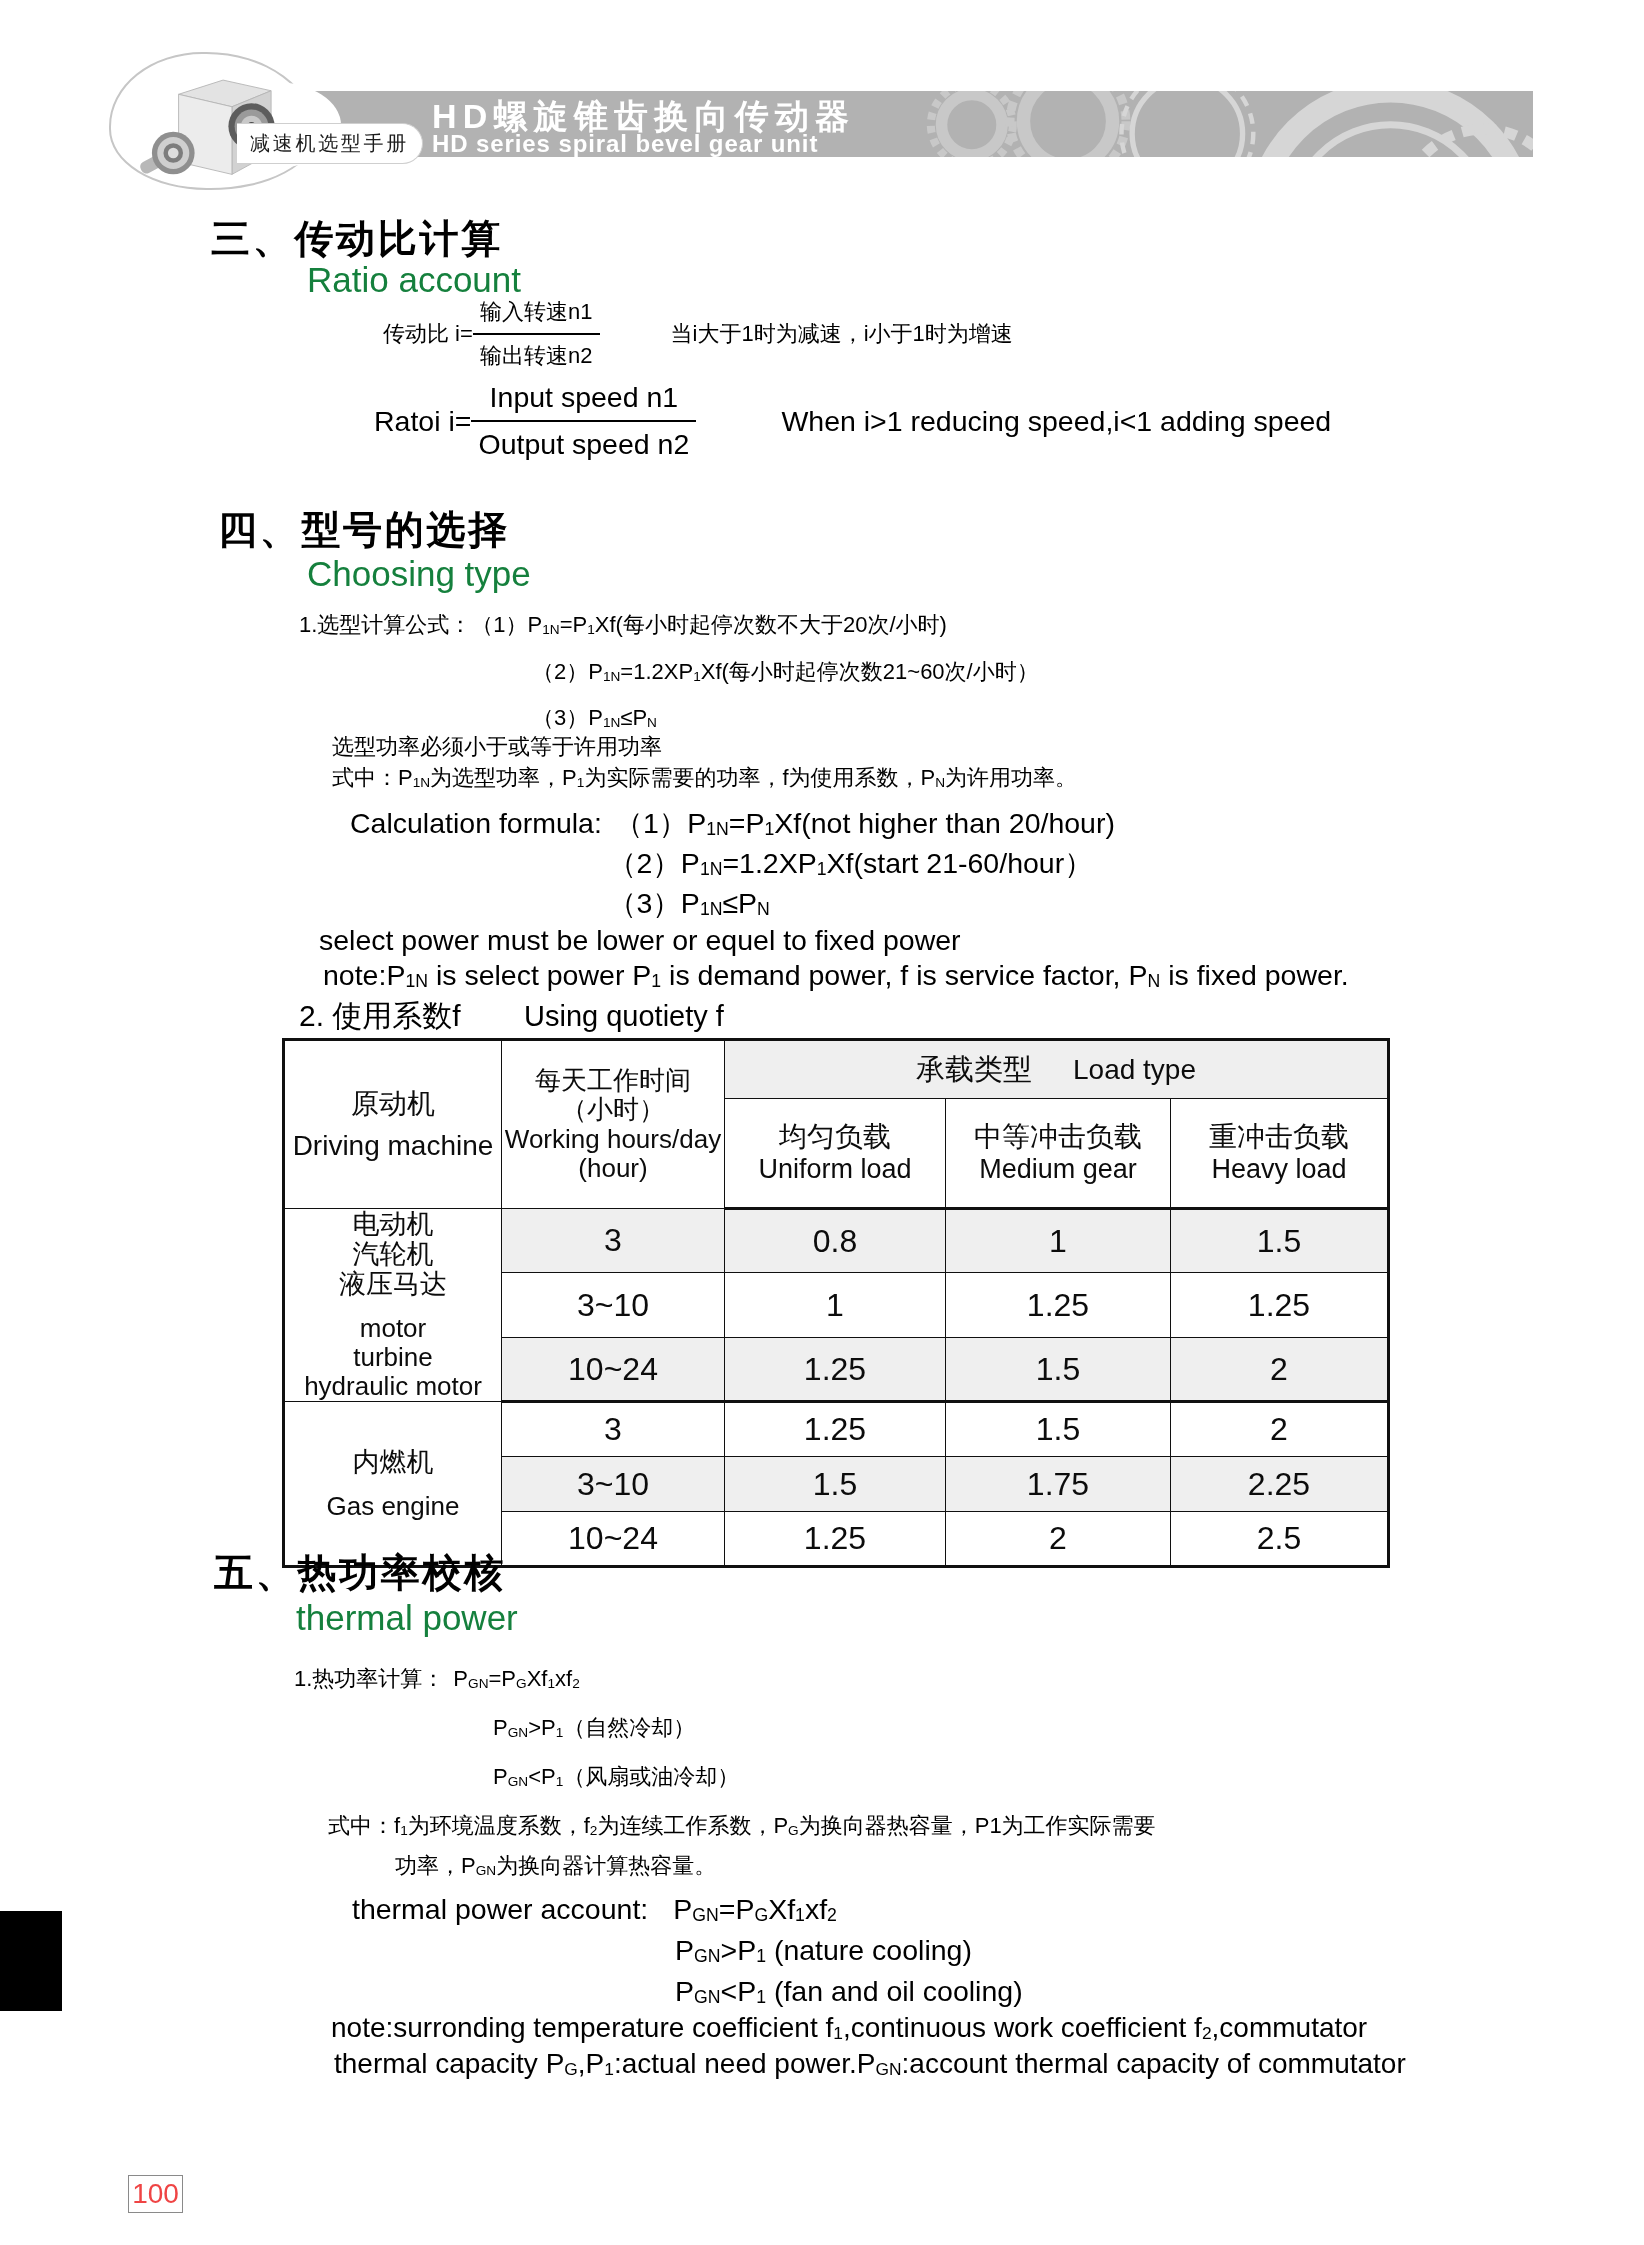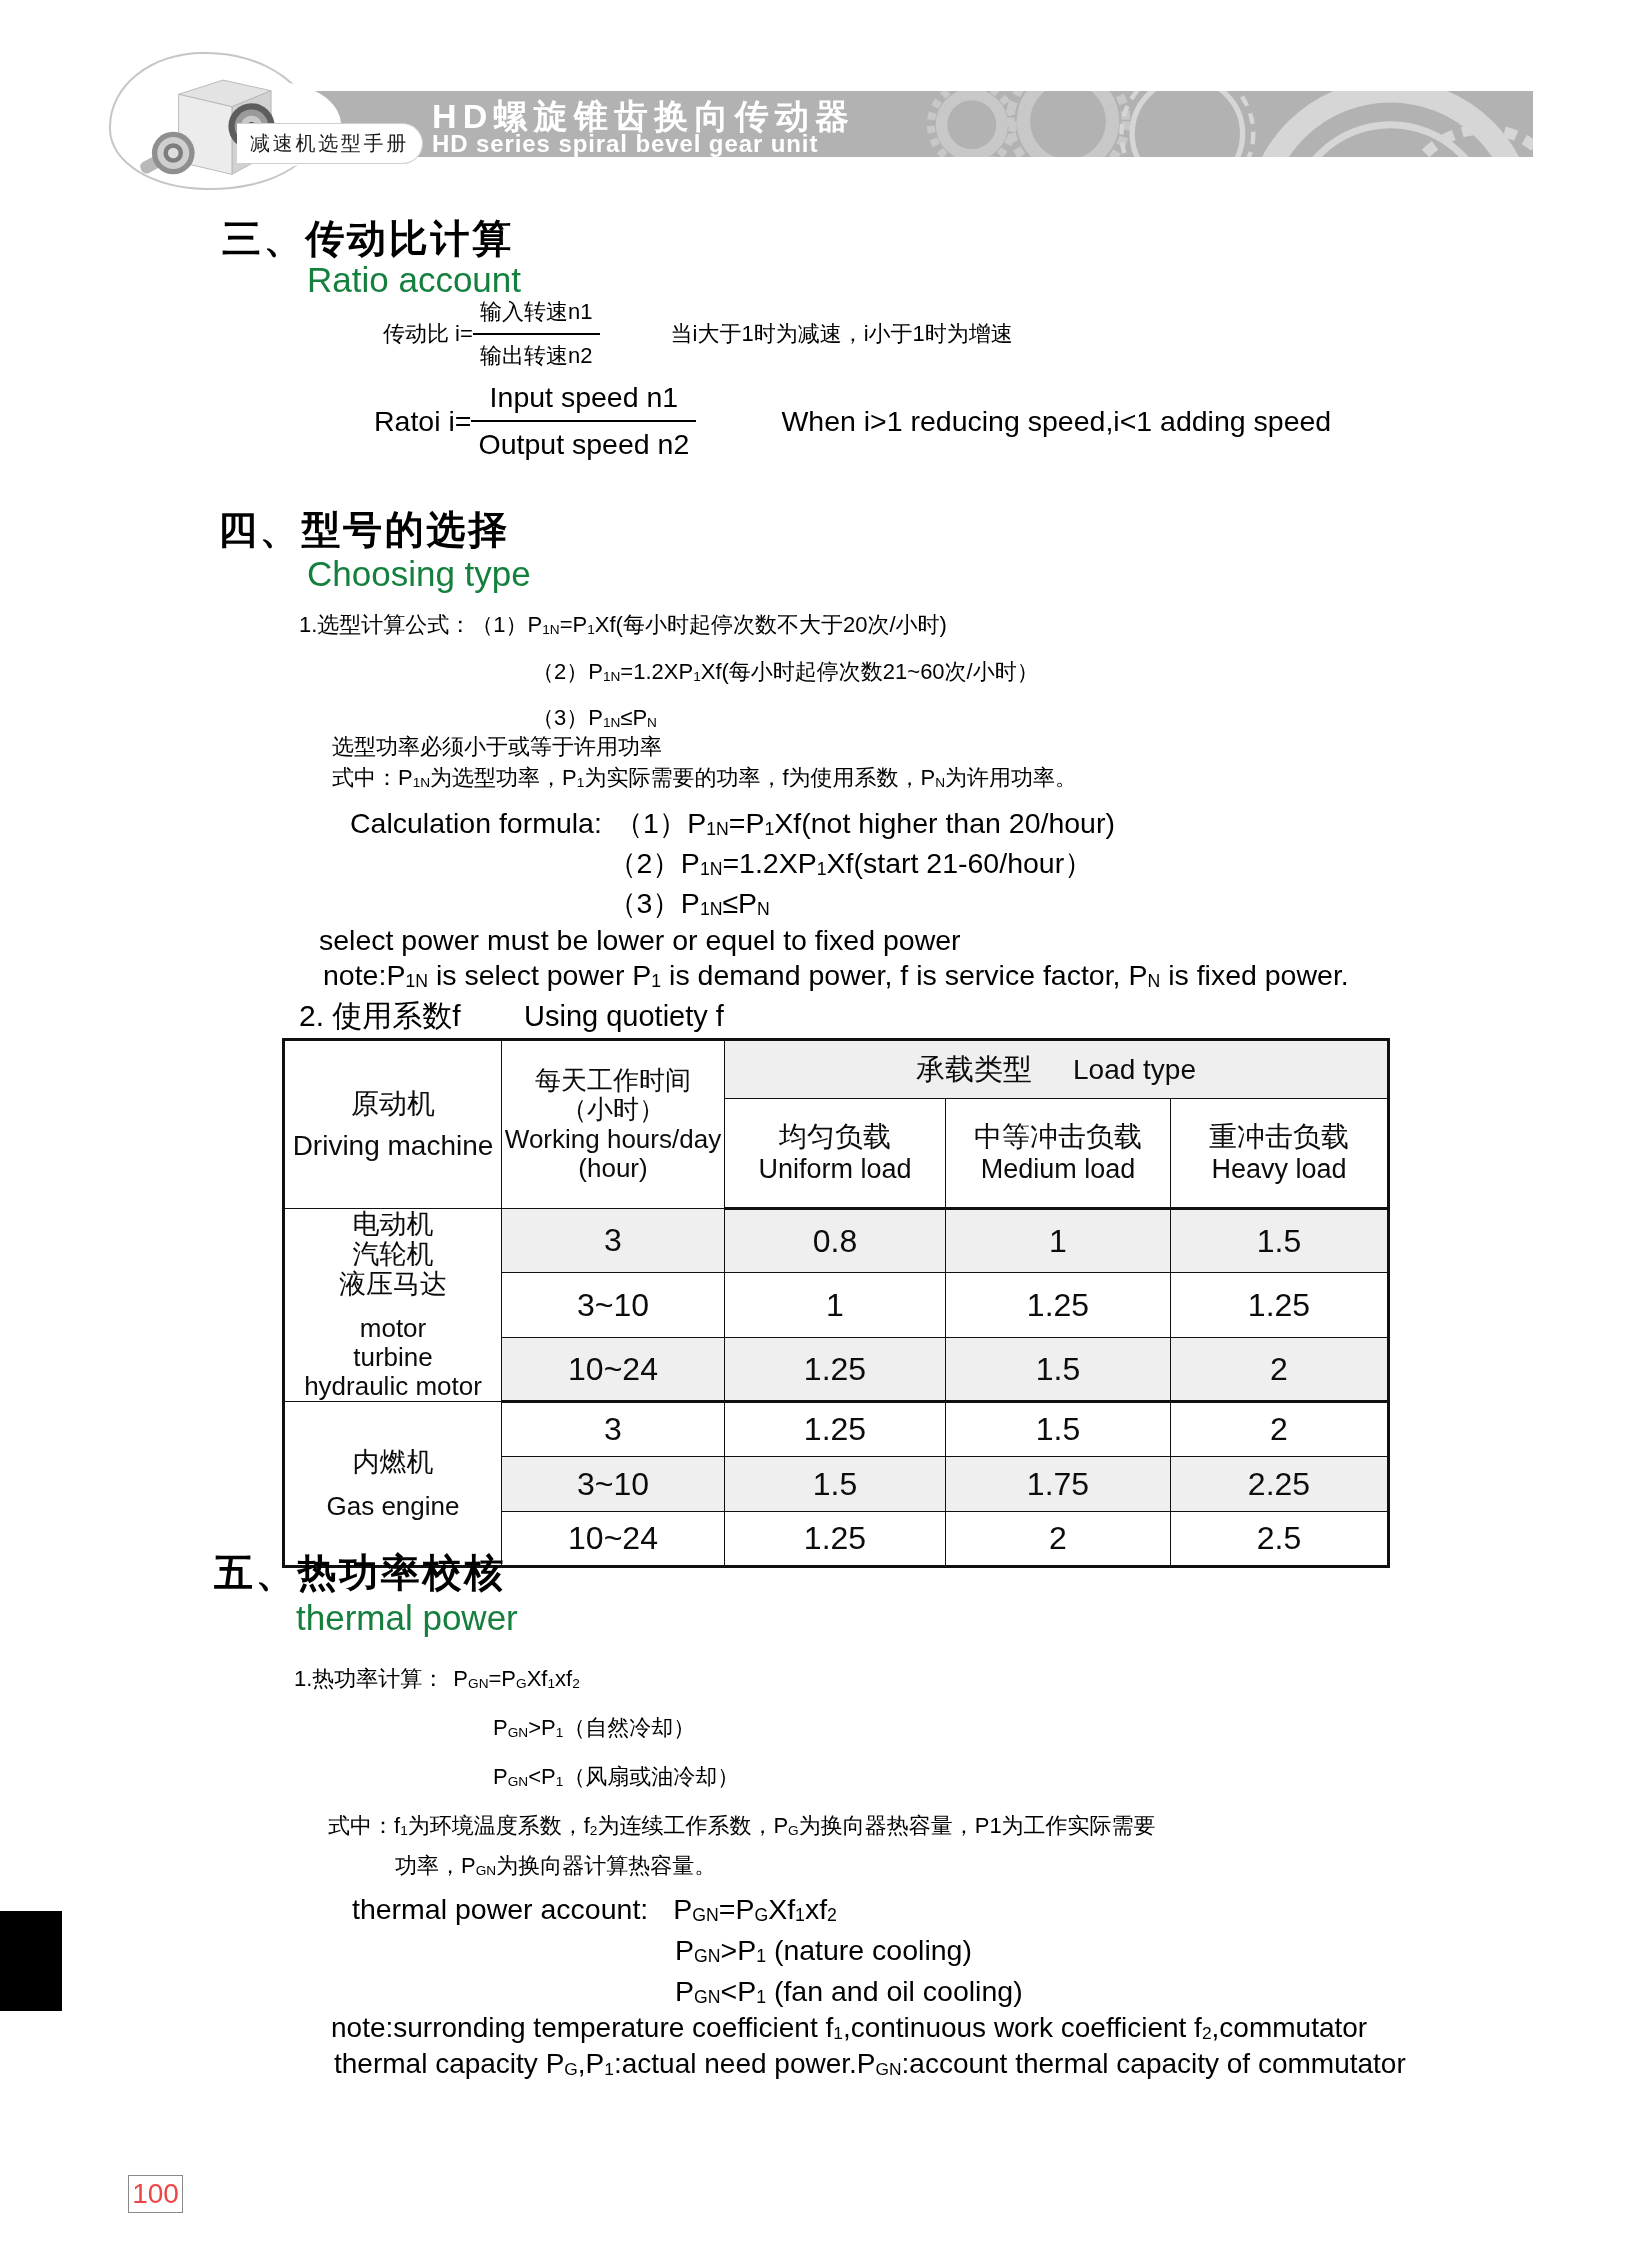--- a/index.html
+++ b/index.html
@@ -93,21 +93,21 @@
     <circle cx="52" cy="92" r="18" fill="#cfcfcf"></circle>
     <circle cx="52" cy="92" r="11" fill="#7d7d7d"></circle>
     <circle cx="52" cy="92" r="6" fill="#dedede"></circle>
   </svg>
   <div class="abs pill">
     <span class="pill-text">减速机选型手册</span>
   </div>
   <div class="abs band-title">HD螺旋锥齿换向传动器</div>
   <div class="abs band-sub">HD series spiral bevel gear unit</div>
 
-  <div class="abs sec-title" style="left:222px;top:212px;">三、传动比计算</div>
+  <div class="abs sec-title" style="left:211px;top:212px;">三、传动比计算</div>
   <div class="abs sec-sub" style="left:307px;top:260px;">Ratio account</div>
 
   <div class="abs formula-row body-cn" style="left:383px;top:297px;">
     <span>传动比 i=</span>
     <span class="frac">
       <span class="num">输入转速n1</span>
       <span class="den">输出转速n2</span>
     </span>
     <span style="margin-left:71px;">当i大于1时为减速，i小于1时为增速</span>
   </div>
@@ -163,21 +163,21 @@
         <span>承载类型</span><span class="en">Load type</span>
       </td>
     </tr>
     <tr class="hdr2">
       <td class="sub-head">
         <span class="cn">均匀负载</span>
         <span class="en">Uniform load</span>
       </td>
       <td class="sub-head">
         <span class="cn">中等冲击负载</span>
-        <span class="en">Medium load</span>
+        <span class="en">Medium gear</span>
       </td>
       <td class="sub-head">
         <span class="cn">重冲击负载</span>
         <span class="en">Heavy load</span>
       </td>
     </tr>
 
     <tr class="data">
       <td rowspan="3" class="grp-label">
         <span class="cn">电动机</span>

